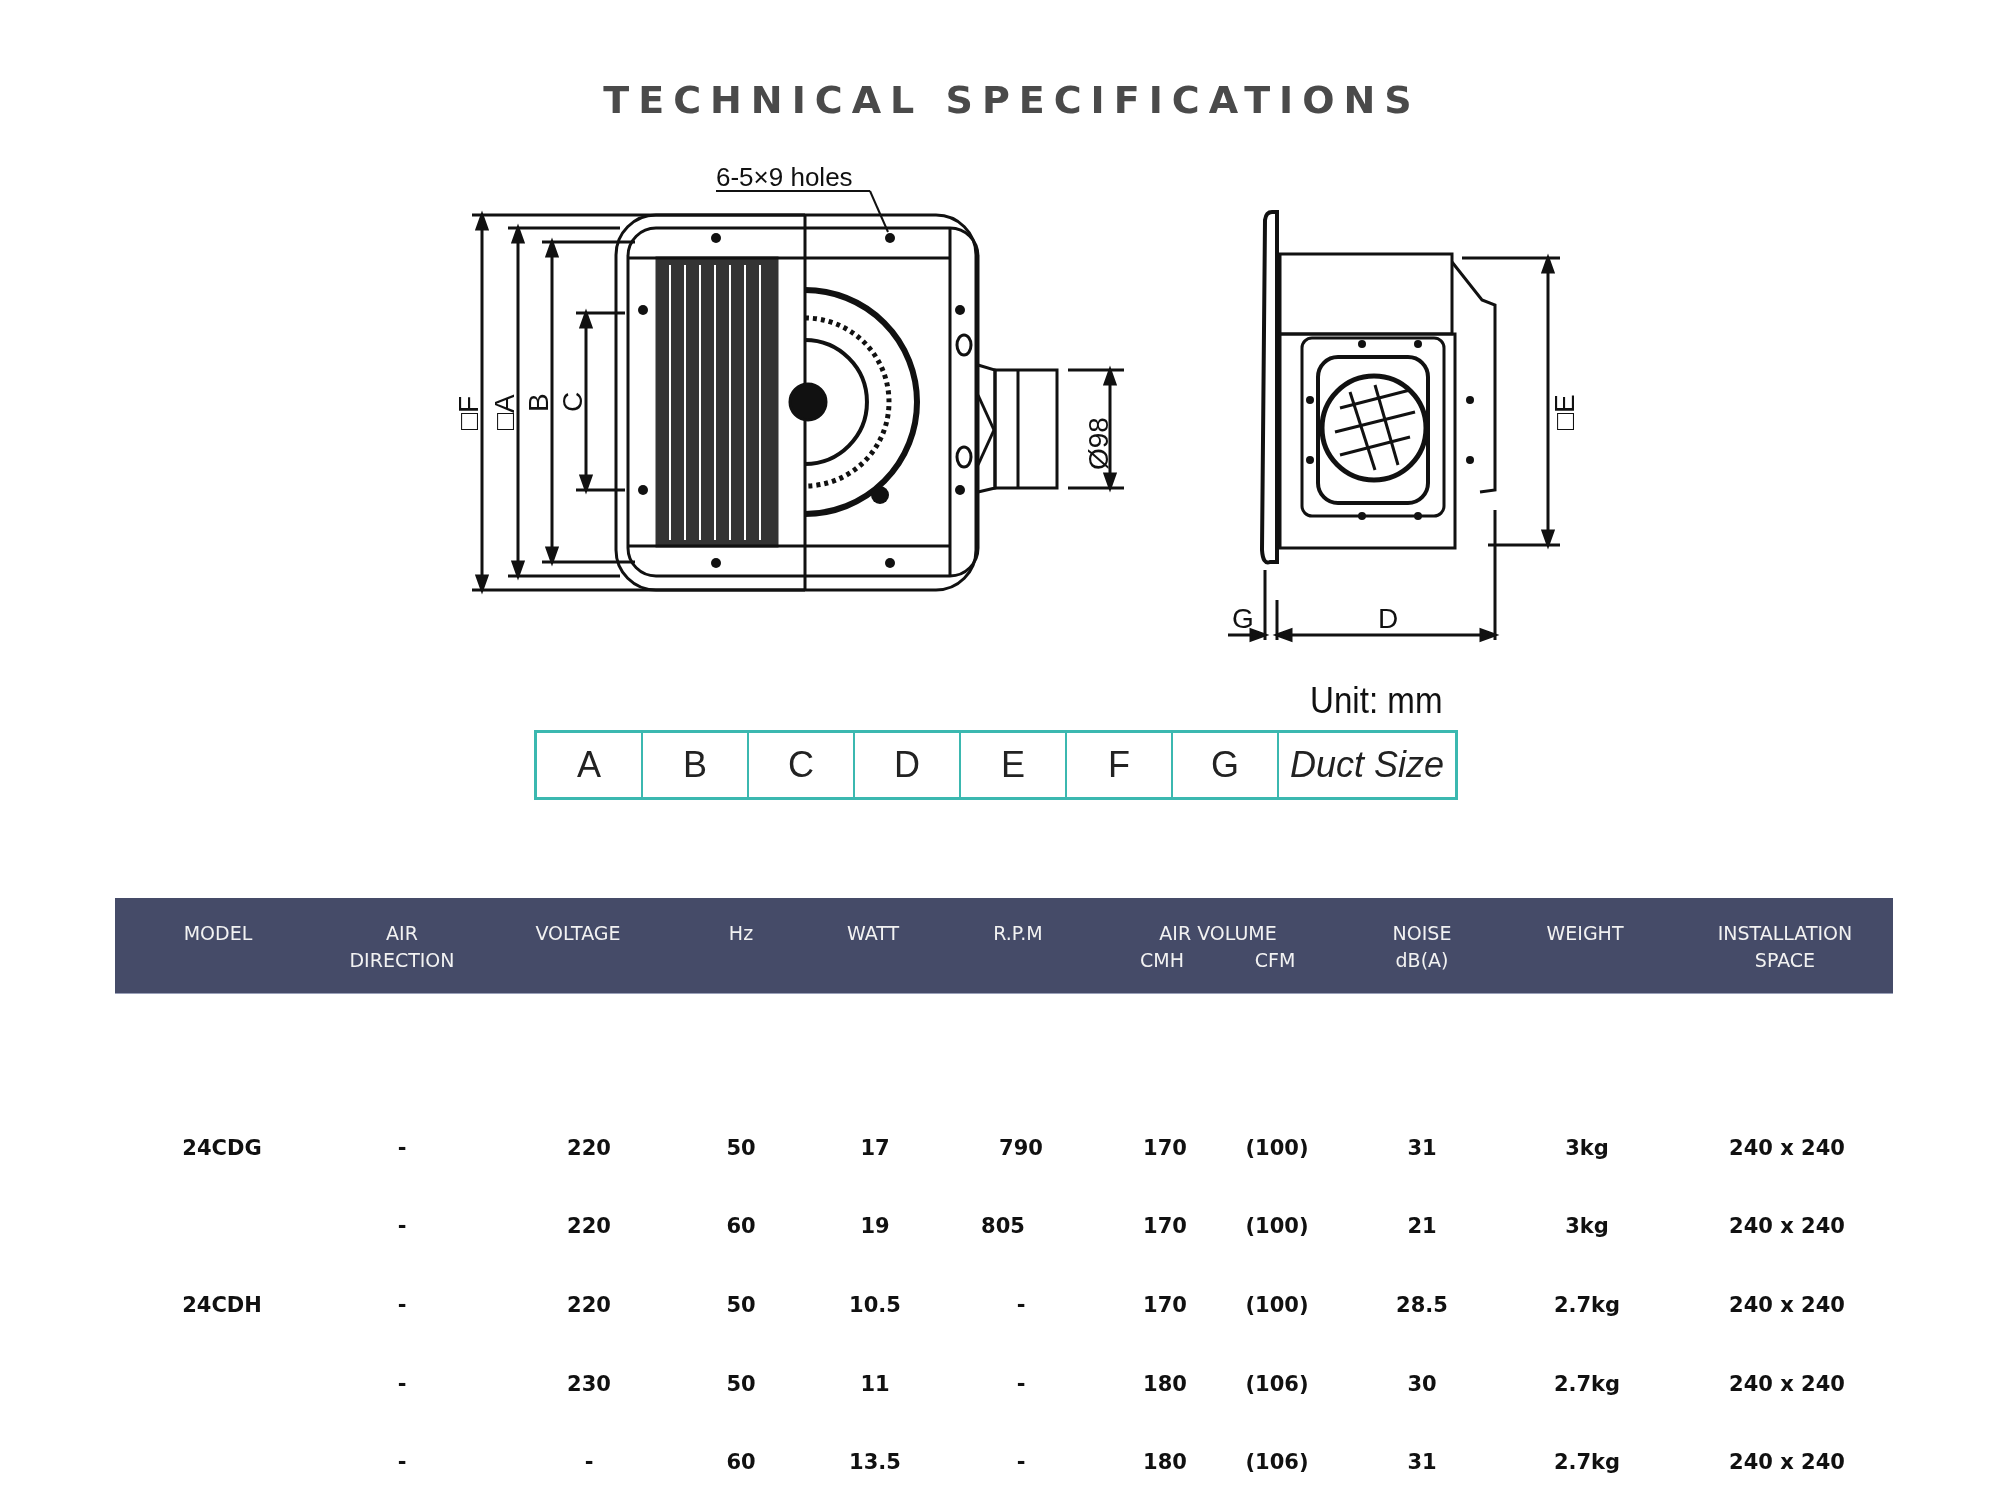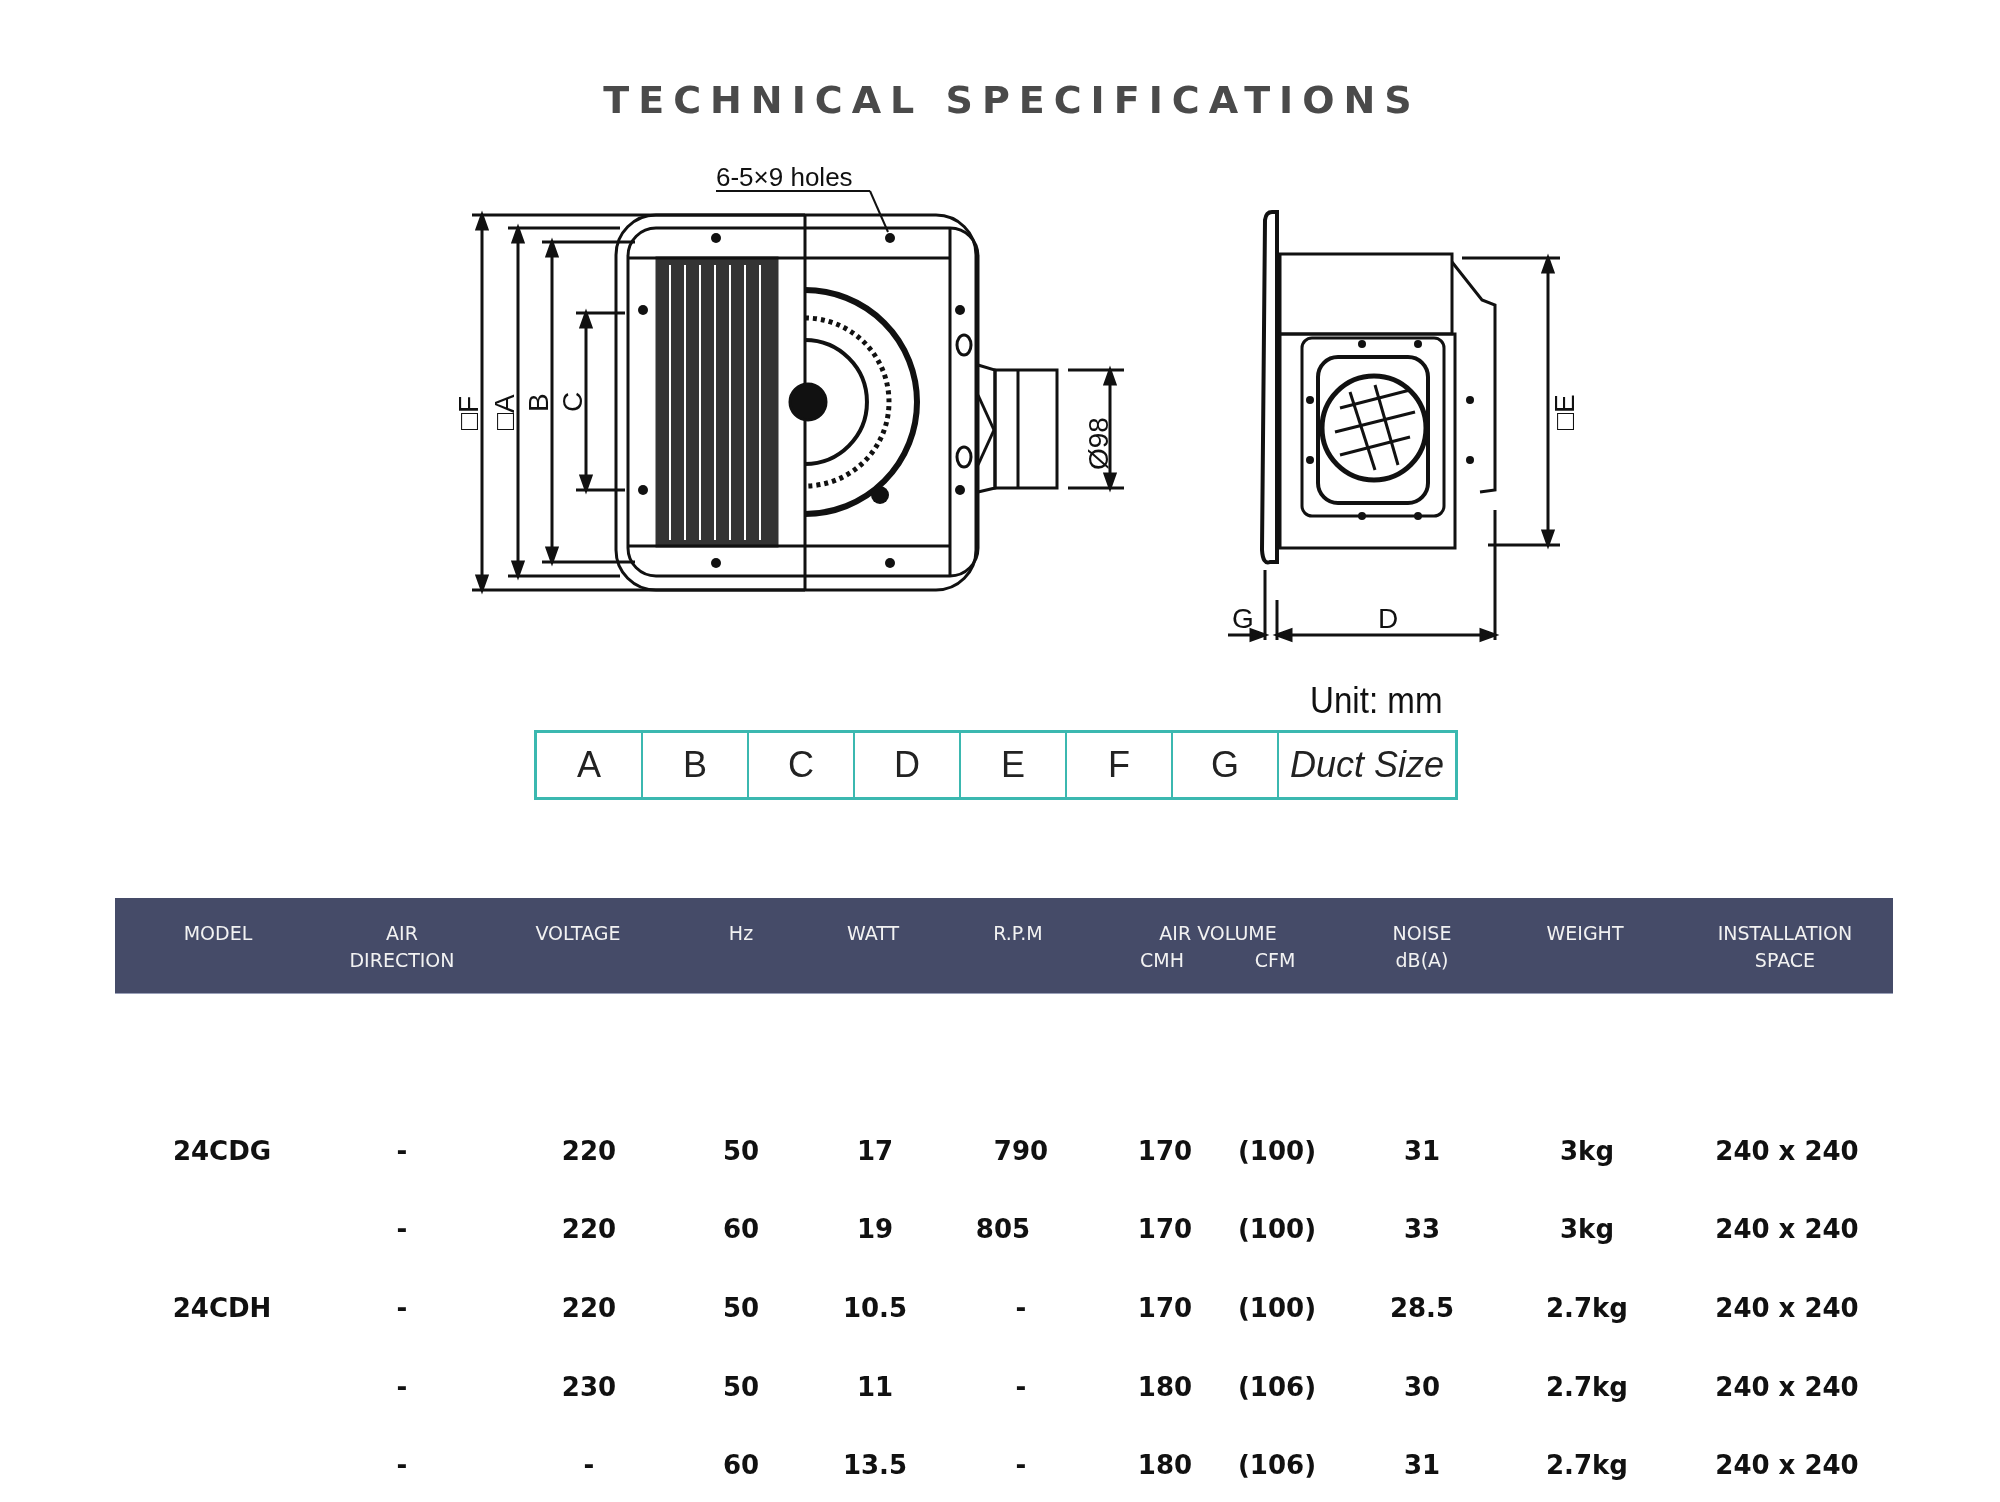--- a/index.html
+++ b/index.html
@@ -41,21 +41,21 @@
   }
   .spec-head .h {
     position: absolute; top: 22px; text-align: center; line-height: 27px;
     transform: translateX(-50%); white-space: nowrap;
   }
   .spec-body { position: relative; }
   .spec-row { position: absolute; left: 0; width: 100%; height: 40px; }
   .spec-row .c {
     position: absolute; top: 0; transform: translateX(-50%);
     font-family: "DejaVu Sans", sans-serif; font-weight: bold;
-    font-size: 26px; color: #111; white-space: nowrap;
+    font-size: 21px; color: #111; white-space: nowrap;
   }
 </style>
 </head>
 <body>
 
 <div class="page-title">TECHNICAL SPECIFICATIONS</div>
 
 <svg class="drawing" width="2000" height="660" viewBox="0 0 2000 660" xmlns="http://www.w3.org/2000/svg">
   <g stroke="#111" fill="none" stroke-width="3">
 
@@ -250,21 +250,21 @@
     </div>
     <div class="spec-row" style="top:221px">
       <span class="c" style="left:107px"></span>
       <span class="c" style="left:287px">-</span>
       <span class="c" style="left:474px">220</span>
       <span class="c" style="left:626px">60</span>
       <span class="c" style="left:760px">19</span>
       <span class="c" style="left:888px">805</span>
       <span class="c" style="left:1050px">170</span>
       <span class="c" style="left:1162px">(100)</span>
-      <span class="c" style="left:1307px">33</span>
+      <span class="c" style="left:1307px">21</span>
       <span class="c" style="left:1472px">3kg</span>
       <span class="c" style="left:1672px">240 x 240</span>
     </div>
     <div class="spec-row" style="top:300px">
       <span class="c" style="left:107px">24CDH</span>
       <span class="c" style="left:287px">-</span>
       <span class="c" style="left:474px">220</span>
       <span class="c" style="left:626px">50</span>
       <span class="c" style="left:760px">10.5</span>
       <span class="c" style="left:906px">-</span>

